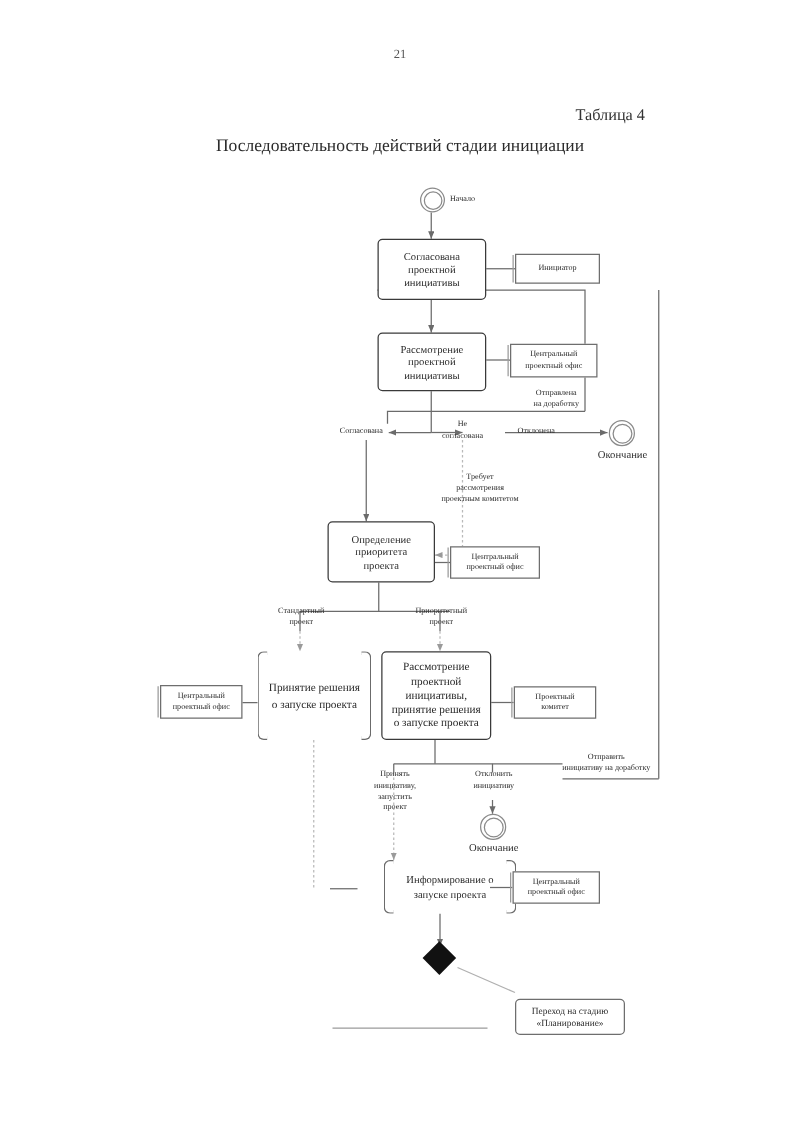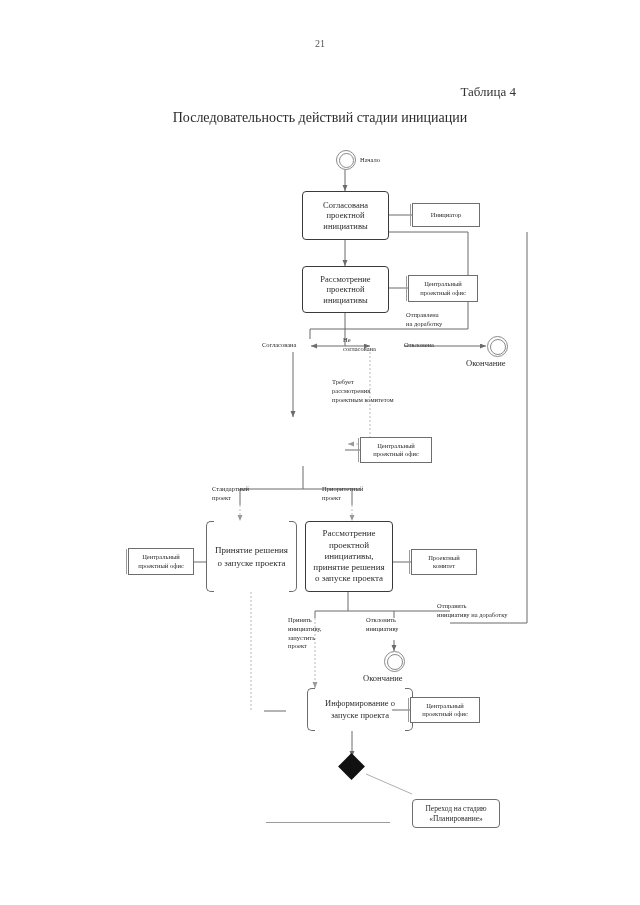--- a/index.html
+++ b/index.html
@@ -82,21 +82,21 @@
   }
 
   .diamond{
     position:absolute;background:#111111;
     transform:rotate(45deg);
   }
 
   
   .lbl{
     position:absolute;font-size:6.5px;line-height:1.35;
-    color:#2b2b2b;white-space:pre-line;
+    color:#2b2b2b;text-align:center;white-space:pre-line;
   }
   .lbl.b{font-size:8.5px;}
 
   .footline{
     position:absolute;left:266px;top:822px;width:124px;height:0;
     border-top:1px solid #9b9b9b;
   }
 </style>
 </head>
 <body>
@@ -206,20 +206,23 @@
 согласована</div>
   <div class="lbl" style="left:404px;top:341px;width:50px;">Отклонена</div>
 
   <div class="endnode" style="left:487px;top:336px;width:21px;height:21px;"></div>
   <div class="lbl b" style="left:466px;top:358px;width:64px;">Окончание</div>
 
   <div class="lbl" style="left: 332px; top: 378px; width: 104px; white-space: pre-line;">Требует
 рассмотрения
 проектным комитетом</div>
 
+  <div class="node main" style="left: 262px; top: 417px; width: 86px; height: 49px; white-space: pre-line;">Определение
+приоритета
+проекта</div>
   <div class="actor" style="left: 360px; top: 437px; width: 72px; height: 26px; white-space: pre-line;">Центральный
 проектный офис</div>
 
   <div class="lbl" style="left: 212px; top: 485px; width: 58px; white-space: pre-line;">Стандартный
 проект</div>
   <div class="lbl" style="left: 322px; top: 485px; width: 62px; white-space: pre-line;">Приоритетный
 проект</div>
 
   <div class="bracket" style="left: 206px; top: 521px; width: 91px; height: 71px; white-space: pre-line;">Принятие решения
 о запуске проекта</div>

